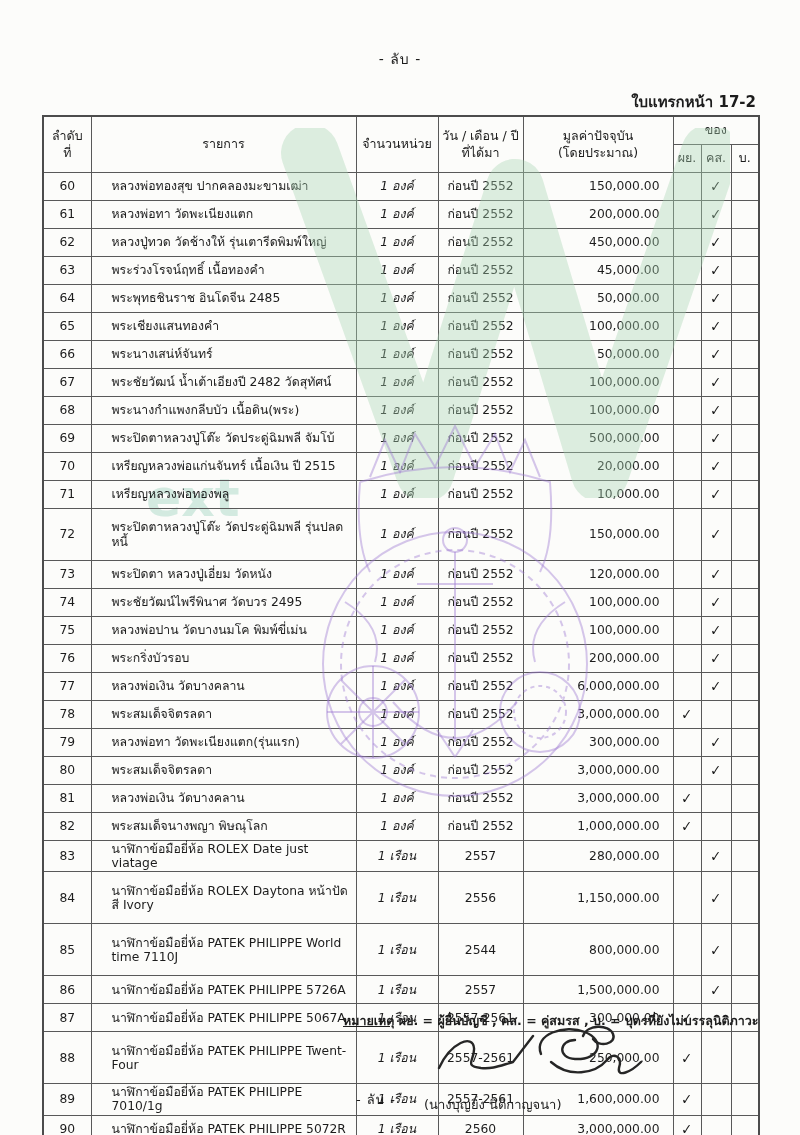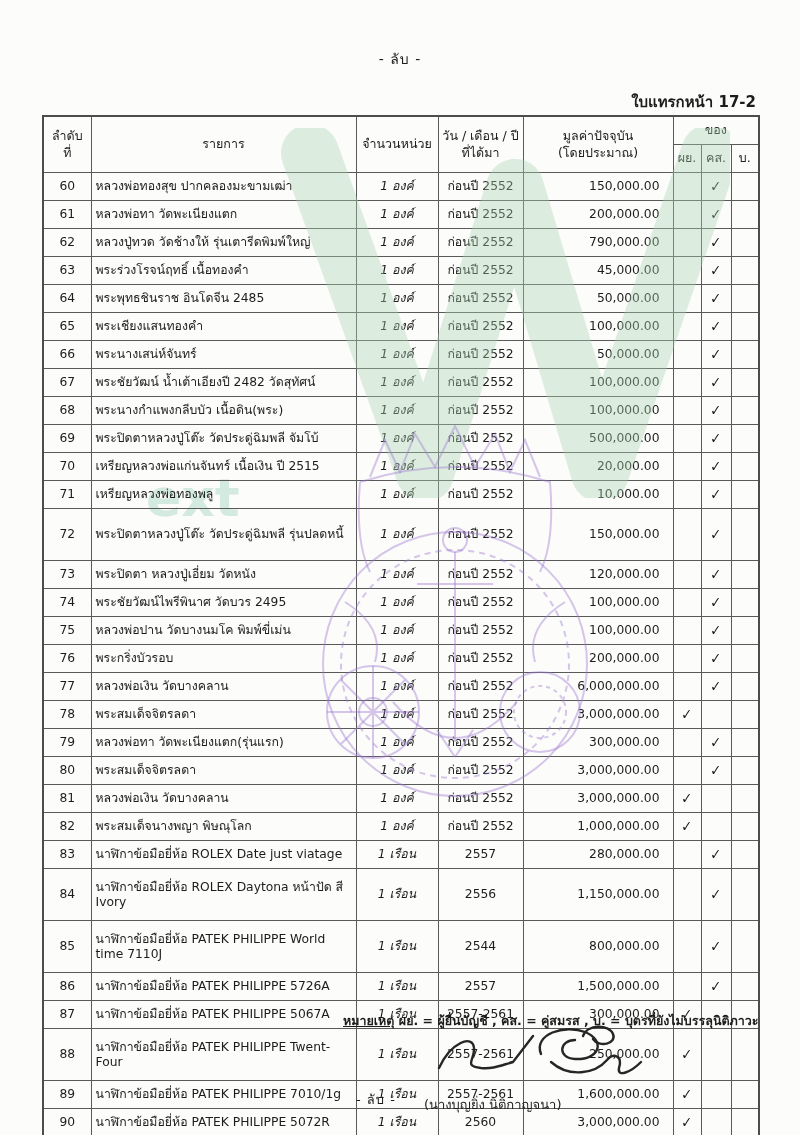--- a/index.html
+++ b/index.html
@@ -10,21 +10,21 @@
   .page-ref{position:absolute;top:90px;right:44px;font-size:15px;font-weight:600;}
   
   table.assets{position:absolute;left:42px;top:115px;width:716px;border-collapse:collapse;table-layout:fixed;z-index:2;}
   table.assets th,table.assets td{border:1px solid #595959;font-weight:normal;vertical-align:middle;}
   table.assets{border:2px solid #4c4c4c;}
   thead th{font-size:12.5px;text-align:center;line-height:1.3;height:25px;padding:1px 2px;}
   .pre{white-space:pre-line;}
   tbody td{height:25px;font-size:12.3px;line-height:1.15;padding:1px 3px;}
   tr.tall td{height:49px;}
   td.no{text-align:center;}
-  td.item{text-align:left;padding-left:4px;}
+  td.item{text-align:left;padding-left:20px;}
   td.qty{text-align:center;font-style:italic;}
   td.date{text-align:center;}
   td.value{text-align:right;padding-right:13px;}
   td.own{text-align:center;}
   .check{font-size:14px;font-weight:600;display:inline-block;transform:rotate(-4deg);}
   
   .wm{position:absolute;pointer-events:none;z-index:3;}
   .wm-letters{position:absolute;top:468px;left:0;width:740px;height:90px;z-index:1;pointer-events:none;
               font-weight:bold;font-size:52px;color:rgba(128,198,172,0.33);}
   .wm-letters .l1{position:absolute;left:146px;top:0;}
@@ -98,21 +98,21 @@
           <td class="value">200,000.00</td>
           <td class="own"></td>
           <td class="own"><span class="check">✓</span></td>
           <td class="own"></td>
         </tr>
         <tr>
           <td class="no">62</td>
           <td class="item">หลวงปู่ทวด วัดช้างให้ รุ่นเตารีดพิมพ์ใหญ่</td>
           <td class="qty">1 องค์</td>
           <td class="date">ก่อนปี 2552</td>
-          <td class="value">790,000.00</td>
+          <td class="value">450,000.00</td>
           <td class="own"></td>
           <td class="own"><span class="check">✓</span></td>
           <td class="own"></td>
         </tr>
         <tr>
           <td class="no">63</td>
           <td class="item">พระร่วงโรจน์ฤทธิ์ เนื้อทองคำ</td>
           <td class="qty">1 องค์</td>
           <td class="date">ก่อนปี 2552</td>
           <td class="value">45,000.00</td>

